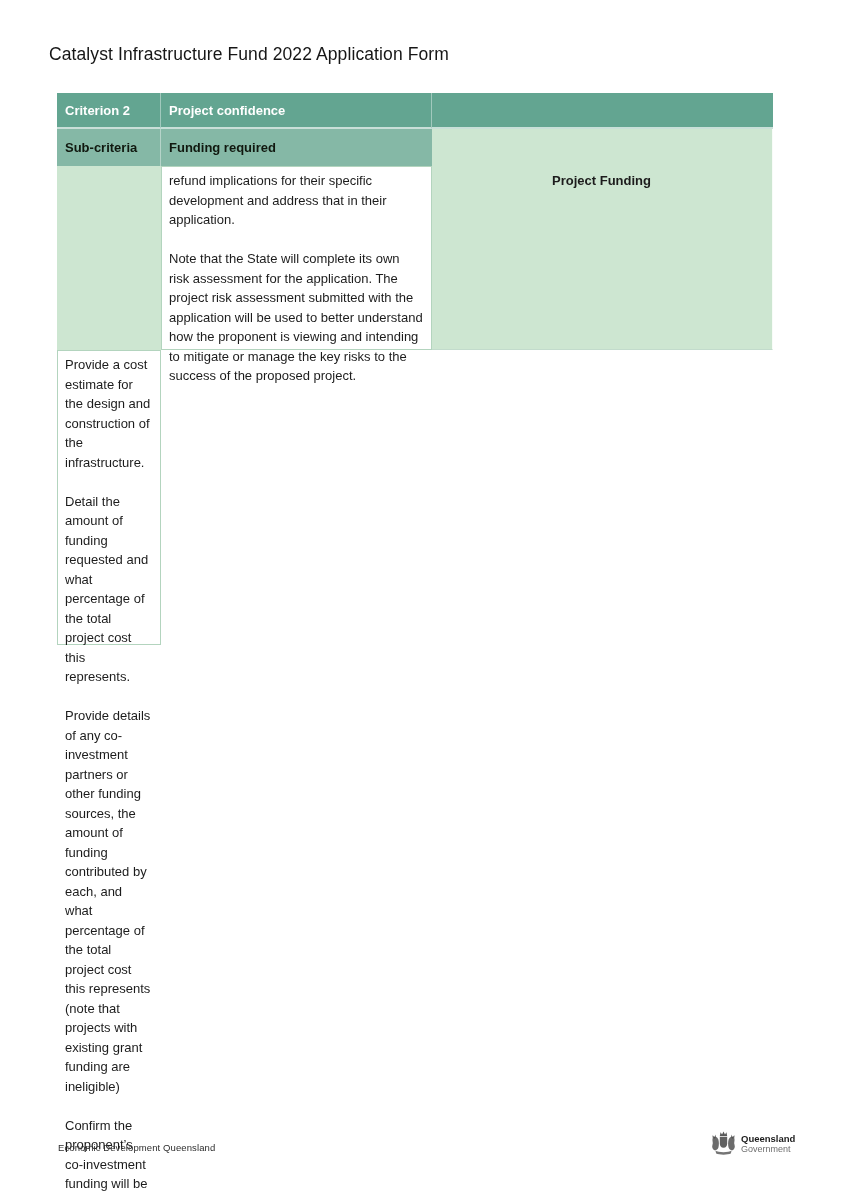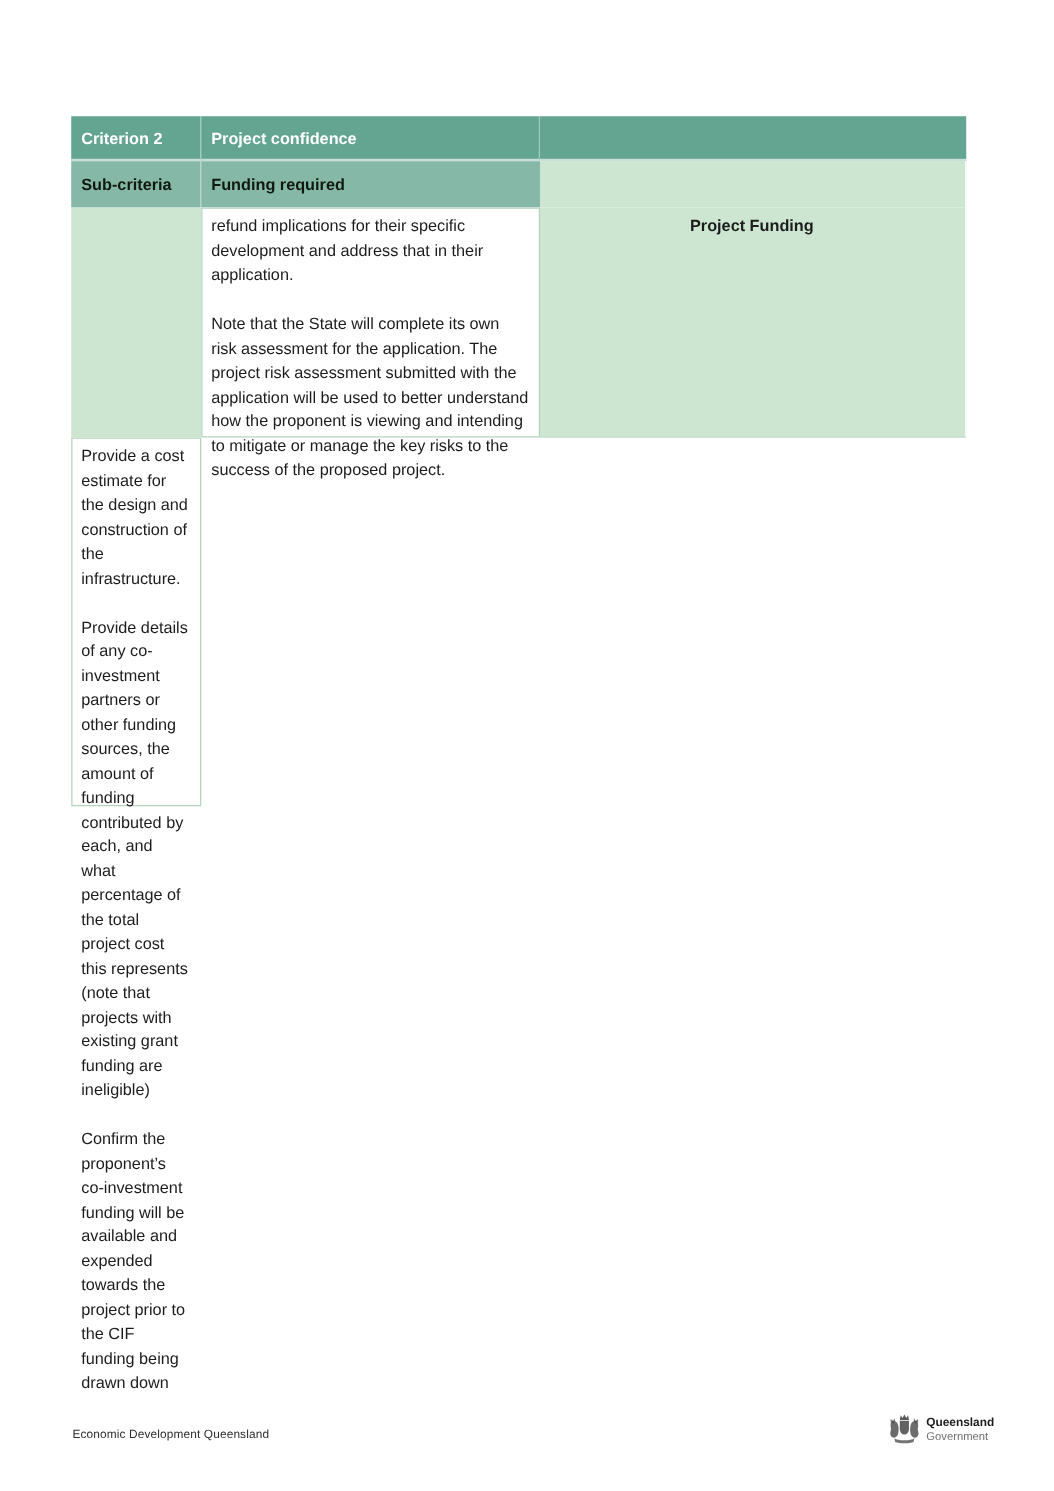--- a/index.html
+++ b/index.html
@@ -76,20 +76,21 @@
   .crest { width:25px; height:28px; flex:0 0 auto; }
   .gov-text { display:flex; flex-direction:column; line-height:1.12; }
   .gov-line1 { font-size:9.5px; font-weight:bold; color:#1c1c1c; }
   .gov-line2 { font-size:9px; color:#6f6f6f; }
 </style>
 </head>
 <body>
 
 <div class="page">
 
+  <div class="title">Catalyst Infrastructure Fund 2022 Application Form</div>
 
   <div class="tbl">
 
     <div class="c h1 v">Criterion 2</div>
     <div class="c h1 v">Project confidence</div>
     <div class="c h1"></div>
 
     <div class="c h2 v">Sub-criteria</div>
     <div class="c h2">Funding required</div>
 
@@ -98,20 +99,21 @@
     <div class="c w ra">
       <p>refund implications for their specific development and address that in their application.</p>
       <p>Note that the State will complete its own risk assessment for the application. The project risk assessment submitted with the application will be used to better understand how the proponent is viewing and intending to mitigate or manage the key risks to the success of the proposed project.</p>
     </div>
 
     <div class="c g v rb">
       <div class="subcrit">Project Funding</div>
     </div>
     <div class="c w rb">
       <p>Provide a cost estimate for the design and construction of the infrastructure.</p>
+      <p>Detail the amount of funding requested and what percentage of the total project cost this represents.</p>
       <p>Provide details of any co-investment partners or other funding sources, the amount of funding contributed by each, and what percentage of the total project cost this represents (note that projects with existing grant funding are ineligible)</p>
       <p>Confirm the proponent’s co-investment funding will be available and expended towards the project prior to the CIF funding being drawn down</p>
     </div>
   </div>
 
   <div class="footer-left">Economic Development Queensland</div>
   <div class="page-num">PAGE | 7</div>
 
   <div class="gov-logo">
     <svg class="crest" viewBox="0 0 34 38" xmlns="http://www.w3.org/2000/svg">

